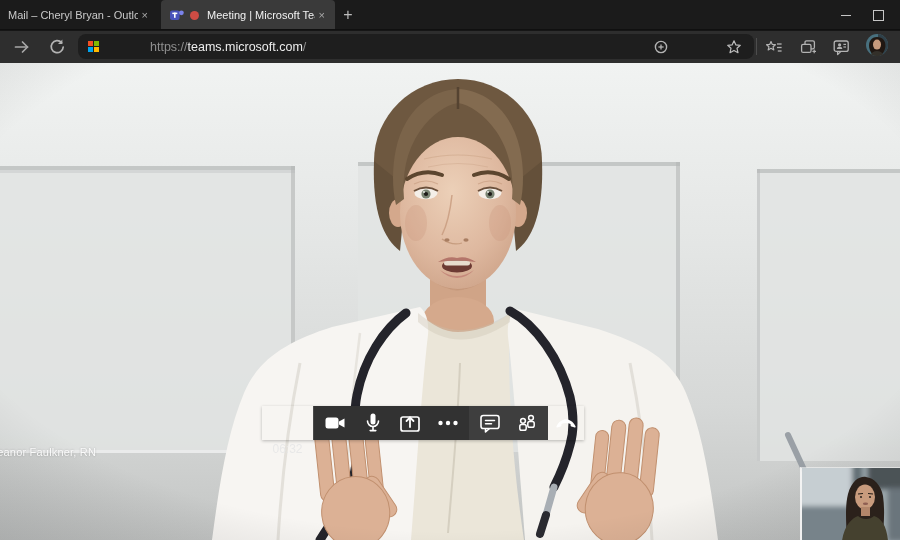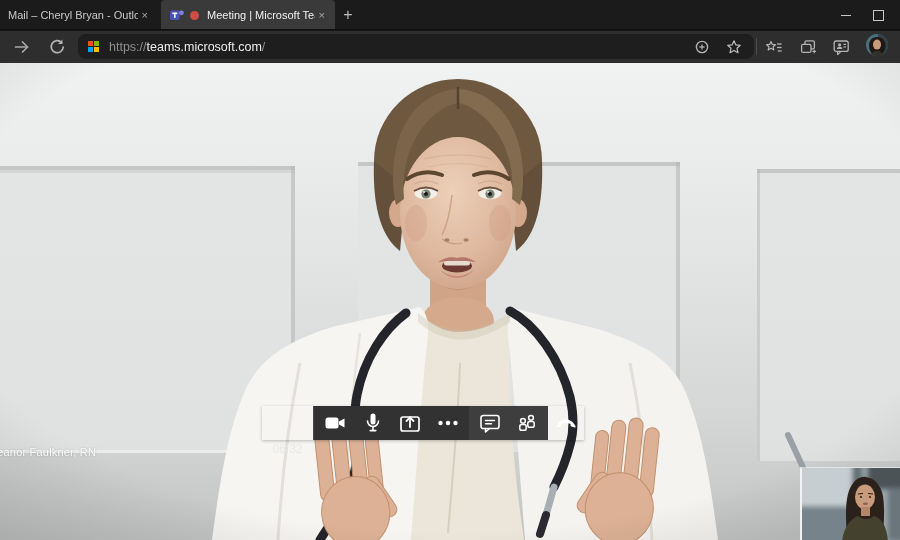--- a/index.html
+++ b/index.html
@@ -21,21 +21,21 @@
           font-size:16px;line-height:24px;text-align:center;}
   .win-btn{position:absolute;top:0;width:32px;height:30px;display:flex;align-items:center;justify-content:center;}
   .win-min-glyph{width:10px;height:0;border-top:1px solid #c6c6c6;}
   .win-max-glyph{width:9px;height:9px;border:1px solid #c6c6c6;}
 
   
   .navbar{position:absolute;left:0;top:30px;width:900px;height:33px;background:#2e2e2e;
           box-shadow:0 1px 0 #161616 inset,0 -1px 0 #101010;}
   .nav-ico{position:absolute;top:7px;width:20px;height:20px;display:flex;align-items:center;justify-content:center;}
   .urlbar{position:absolute;left:78px;top:4px;width:676px;height:25px;background:#1e1e1e;border-radius:8px;
-          display:flex;align-items:center;padding:0 10px;box-sizing:border-box;}
+          display:flex;align-items:center;padding:0 10px;box-sizing:border-box;gap:41px;}
   .mslogo{width:11px;height:11px;display:grid;grid-template-columns:5px 5px;grid-gap:1px;margin-right:10px;flex:0 0 auto;}
   .mslogo i{width:5px;height:5px;display:block;}
   .url-text{font-size:12.5px;white-space:nowrap;}
   .url-scheme,.url-path{color:#8f8f8f;}
   .url-host{color:#ececec;}
   .url-spacer{flex:1;}
   .urlbar .nav-ico{position:static;margin-left:12px;}
   .nav-divider{position:absolute;left:756px;top:8px;width:1px;height:17px;background:#4d4d4d;}
   .avatar-btn{position:absolute;left:866px;top:4px;width:22px;height:22px;border-radius:50%;overflow:hidden;}
 

